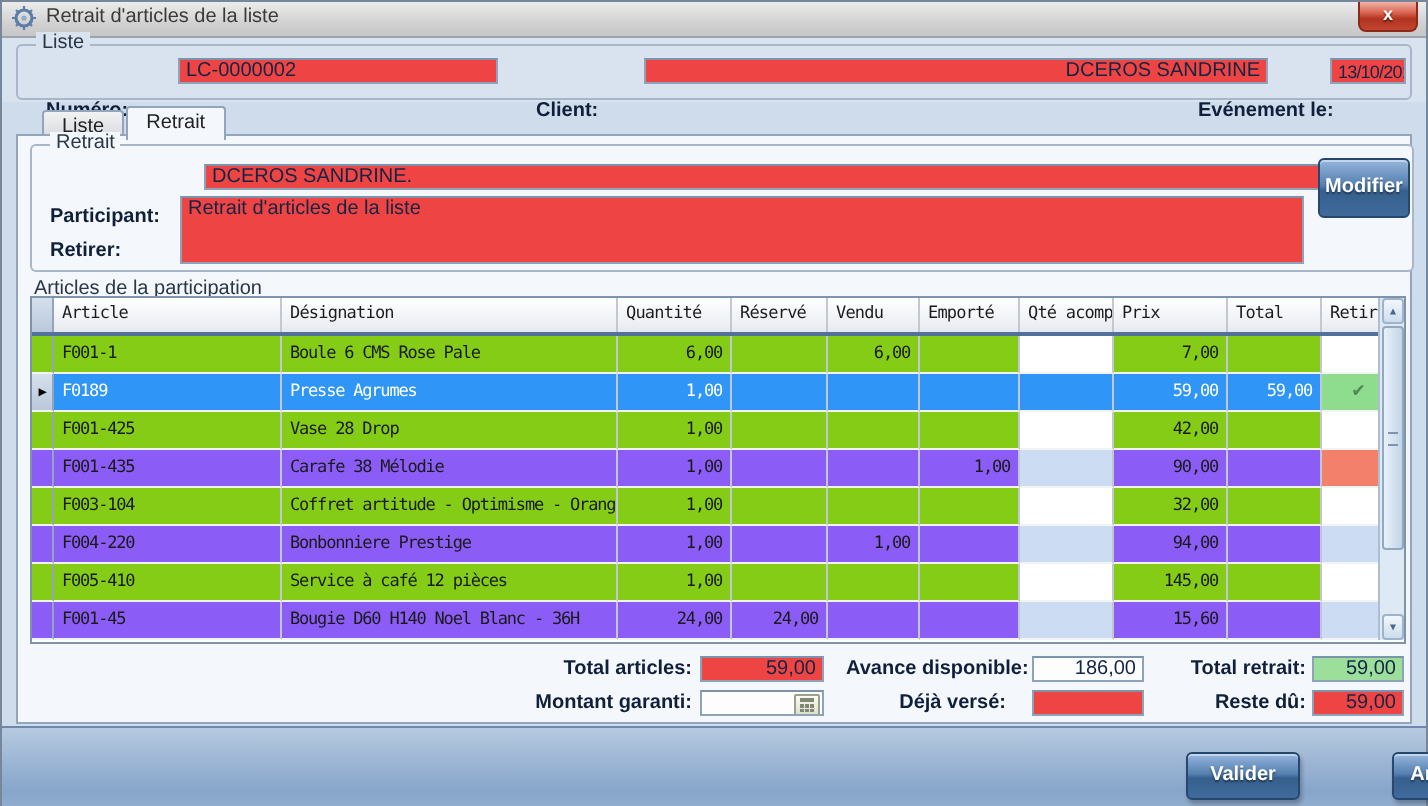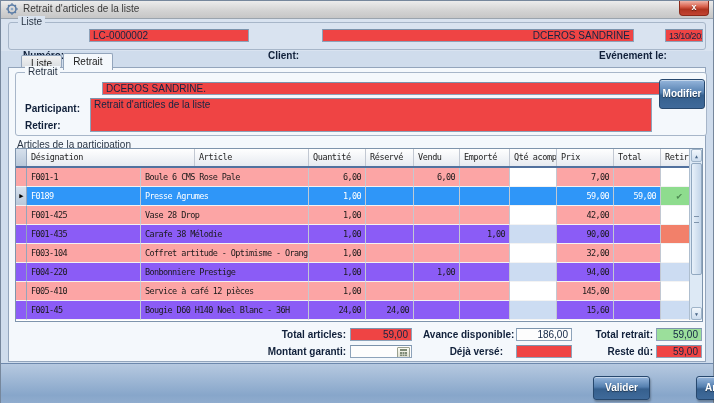--- a/index.html
+++ b/index.html
@@ -40,21 +40,21 @@
   .g-head{display:flex;height:17px;background:linear-gradient(#ffffff,#e6eaf0);border-bottom:2px solid #51719e;}
   .hcell{font-size:8.5px;letter-spacing:-0.4px;color:#1c1c1c;line-height:16px;padding-left:4px;box-sizing:border-box;border-right:1px solid #c2c8d2;overflow:hidden;white-space:nowrap;cursor:pointer;}
   .h-ind{background:linear-gradient(#d6e0ec,#b9c8da);border-right:1px solid #93a5bc;cursor:default;}
   .trow{display:flex;height:19px;cursor:pointer;}
   .tcell{font-size:8.5px;letter-spacing:-0.6px;line-height:18px;padding:0 4px;box-sizing:border-box;border-right:1px solid #c2c8d2;border-bottom:1px solid #f3f3f3;overflow:hidden;white-space:nowrap;color:#1a1a1a;}
   .c-ind{width:11px;padding:0;background:linear-gradient(#d6e0ec,#b9c8da);border-right:1px solid #93a5bc;font-size:7px;text-align:center;color:#000;}
   .c-art{width:114px;} .c-des{width:168px;} .c-qte{width:57px;} .c-res{width:48px;}
   .c-ven{width:46px;} .c-emp{width:50px;} .c-aco{width:47px;} .c-prix{width:57px;}
   .c-tot{width:47px;} .c-ret{width:36px;border-right:none;text-align:center;}
   .tnum{text-align:right;}
-  .row-odd .tcell{background:#fca5a5;}
+  .row-odd .tcell{background:#84cc16;}
   .row-even .tcell{background:#8b5cf6;}
   .row-odd .cell-pale{background:#ffffff;}
   .row-even .cell-pale{background:#ccdcf2;}
   .trow.selected .tcell{background:#2f96f8;color:#fff;}
   .trow.selected .c-ind{background:linear-gradient(#d6e0ec,#b9c8da);color:#000;}
   .cell-ok{background:#8edc8e !important;color:#4e8a52 !important;font-size:10px;}
   .cell-no{background:#f2806a !important;}
 
   
   .vscroll{position:absolute;right:0;top:0;width:13px;height:171px;background:#dde9f5;border-left:1px solid #aebecf;box-sizing:border-box;}
@@ -114,22 +114,22 @@
       <span class="lbl abs" style="left:9px;top:27px;">Retirer:</span>
       <div class="field abs" style="left:74px;top:25px;width:562px;height:34px;line-height:11px;">Retrait d'articles de la liste</div>
       <div class="btn-blue abs" style="left:643px;top:6px;width:44px;height:28px;line-height:27px;">Modifier</div>
     </div>
 
     <div class="section-label">Articles de la participation</div>
 
     <div class="grid">
       <div class="g-head">
           <div class="hcell h-ind c-ind"></div>
+          <div class="hcell c-art">Article</div>
           <div class="hcell c-des">Désignation</div>
-          <div class="hcell c-art">Article</div>
           <div class="hcell c-qte">Quantité</div>
           <div class="hcell c-res">Réservé</div>
           <div class="hcell c-ven">Vendu</div>
           <div class="hcell c-emp">Emporté</div>
           <div class="hcell c-aco">Qté acomp</div>
           <div class="hcell c-prix">Prix</div>
           <div class="hcell c-tot">Total</div>
           <div class="hcell c-ret">Retirer</div>
         </div>
       <div id="grid-body">

